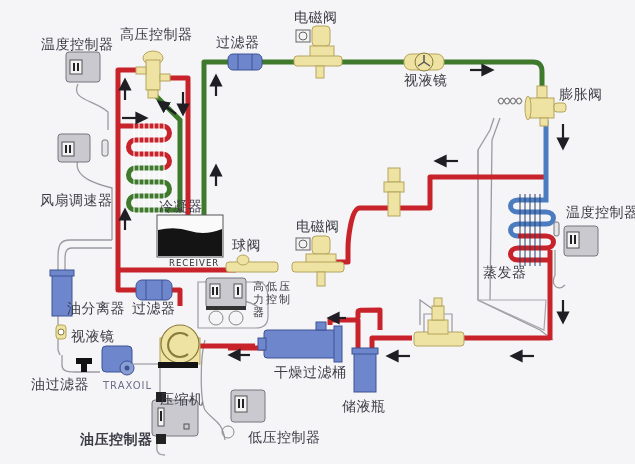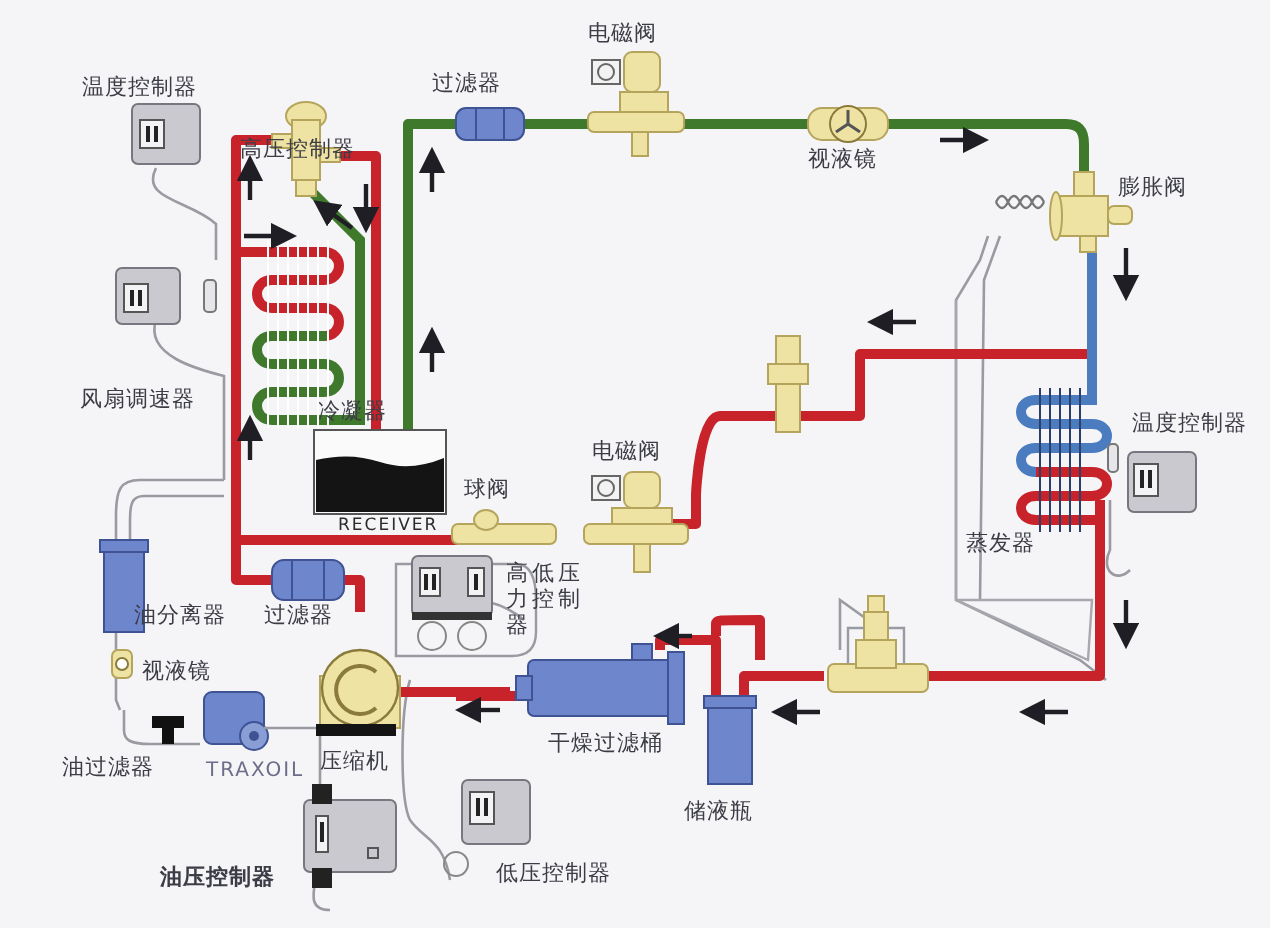--- a/index.html
+++ b/index.html
@@ -1,19 +1,19 @@
 <!DOCTYPE html>
 <html><head>
 <meta charset="utf-8">
 <style>
   html,body{margin:0;padding:0;background:#f4f4f6;}
   body{width:635px;height:464px;overflow:hidden;position:relative;font-family:"DejaVu Sans",sans-serif;}
   #stage{position:absolute;left:0;top:0;width:635px;height:464px;background:#f5f5f7;}
   svg{position:absolute;left:0;top:0;}
-  .lbl{position:absolute;font-size:11px;color:#3c3c46;white-space:nowrap;letter-spacing:0.5px;font-family:"DejaVu Sans",sans-serif;}
+  .lbl{position:absolute;font-size:14px;color:#3c3c46;white-space:nowrap;letter-spacing:0.5px;font-family:"DejaVu Sans",sans-serif;}
   .lbl.small{font-size:10px;letter-spacing:1px;}
   .lbl.recv{color:#2b2b2b;font-size:8.5px;letter-spacing:1px;}
   .vlbl{position:absolute;font-size:11px;color:#3c3c46;line-height:13px;width:13px;text-align:center;}
 </style>
 </head>
 <body>
 
 <div id="stage">
 <svg width="635" height="464" viewBox="0 0 635 464">
   <defs>
@@ -283,21 +283,21 @@
     <line x1="458" y1="161" x2="440" y2="161"></line>
     <line x1="563" y1="300" x2="563" y2="318"></line>
     <line x1="534" y1="356" x2="516" y2="356"></line>
     <line x1="410" y1="356" x2="392" y2="356"></line>
     <line x1="346" y1="318" x2="333" y2="318"></line>
     <line x1="250" y1="355" x2="234" y2="355"></line>
   </g>
 </svg>
 
 <div class="lbl" style="left:41px;top:36px;">温度控制器</div>
-<div class="lbl" style="left:120px;top:26px;margin-top:41px;">高压控制器</div>
+<div class="lbl" style="left:120px;top:26px;">高压控制器</div>
 <div class="lbl" style="left:216px;top:34px;">过滤器</div>
 <div class="lbl" style="left:294px;top:9px;">电磁阀</div>
 <div class="lbl" style="left:404px;top:72px;">视液镜</div>
 <div class="lbl" style="left:559px;top:86px;">膨胀阀</div>
 <div class="lbl" style="left:30px;top:192px;margin-left:10px;">风扇调速器</div>
 <div class="lbl" style="left:128px;top:198px;padding-left:31px;">冷凝器</div>
 <div class="lbl recv" style="left:169px;top:258px;">RECEIVER</div>
 <div class="lbl" style="left:232px;top:237px;">球阀</div>
 <div class="lbl" style="left:296px;top:218px;">电磁阀</div>
 <div class="lbl" style="left:566px;top:204px;">温度控制器</div>
@@ -311,18 +311,18 @@
   <div class="vlbl" style="left:252px;top:306px;">器</div>
   <div class="vlbl" style="left:278px;top:280px;">压</div>
   <div class="vlbl" style="left:278px;top:293px;">制</div>
 </div>
 
 <div class="lbl" style="left:67px;top:300px;">油分离器</div>
 <div class="lbl" style="left:132px;top:300px;">过滤器</div>
 <div class="lbl" style="left:71px;top:328px;">视液镜</div>
 <div class="lbl" style="left:31px;top:376px;">油过滤器</div>
 <div class="lbl small" style="left:103px;top:380px;color:#6d6d8a;">TRAXOIL</div>
-<div class="lbl" style="left:160px;top:373px;">压缩机</div>
+<div class="lbl" style="left:160px;top:391px;">压缩机</div>
 <div class="lbl" style="left:274px;top:364px;">干燥过滤桶</div>
 <div class="lbl" style="left:342px;top:398px;">储液瓶</div>
 <div class="lbl" style="left:80px;top:431px;font-weight:bold;">油压控制器</div>
 <div class="lbl" style="left:248px;top:429px;font-family:Liberation Serif, serif;">低压控制器</div>
 </div>
 
 </body></html>

